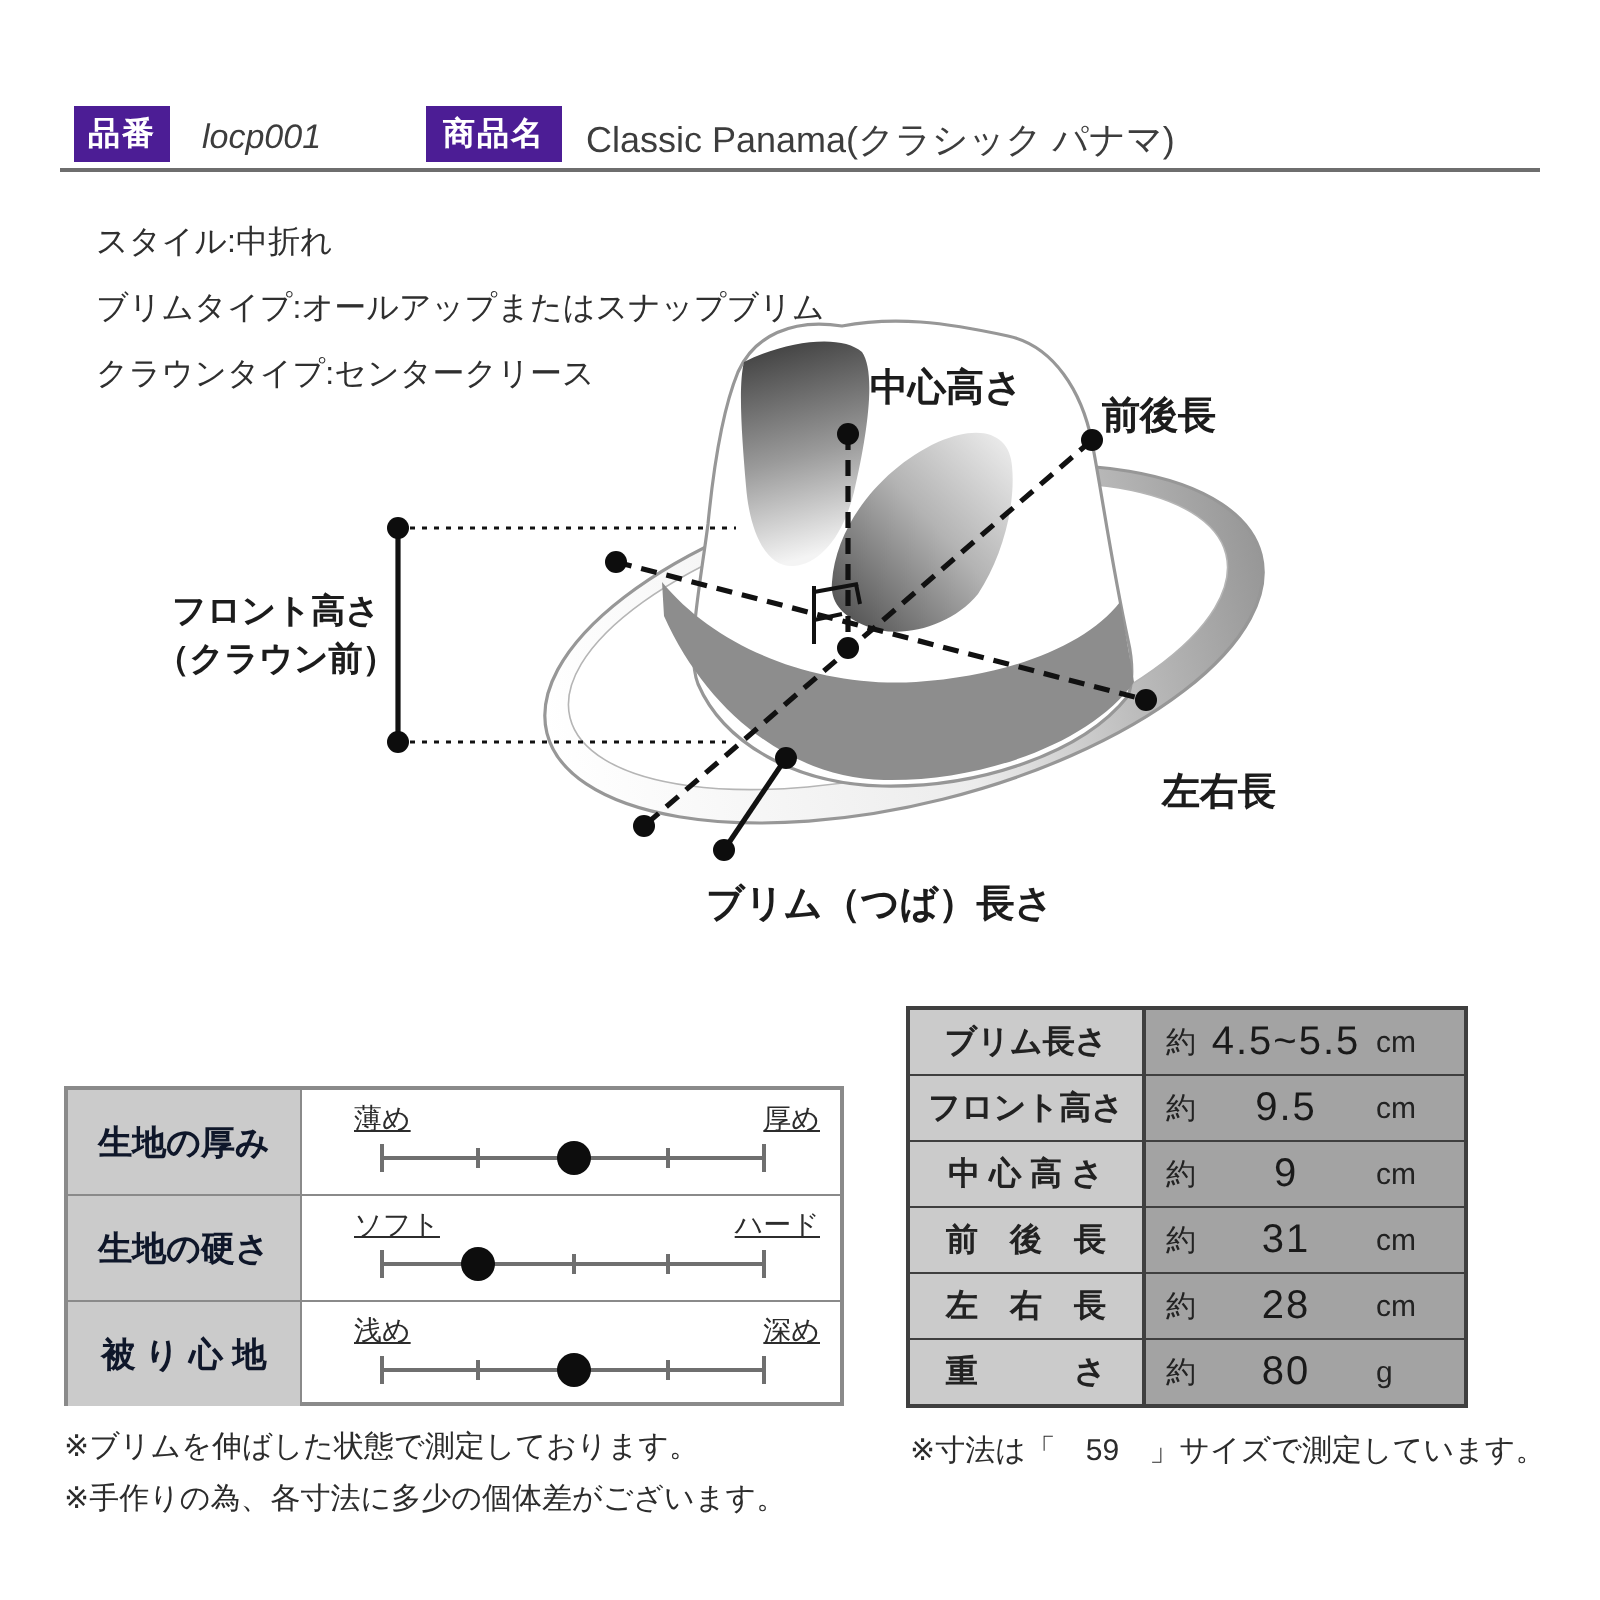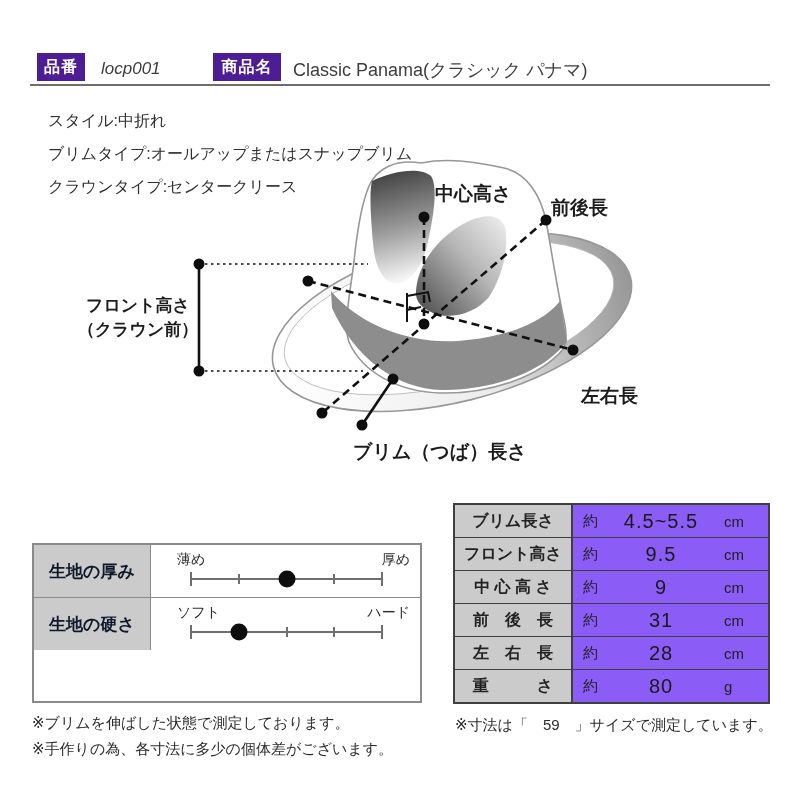--- a/index.html
+++ b/index.html
@@ -36,38 +36,38 @@
     border:2px solid #8a8a8a;box-sizing:border-box;background:#fff;
   }
   .spec-row{display:flex;height:52px;border-bottom:1px solid #8a8a8a;}
   .spec-row:last-child{border-bottom:none;}
   .spec-row-label{
     width:116px;background:#cbcbcb;border-right:1px solid #8a8a8a;
     display:flex;align-items:center;justify-content:center;
     font-size:17px;font-weight:600;color:#0f172a;white-space:pre;
   }
   .spec-slider{flex:1;position:relative;}
-  .slider-minmax{position:absolute;top:6px;font-size:14px;color:#2c2c2c;}
+  .slider-minmax{position:absolute;top:6px;font-size:14px;color:#2c2c2c;text-decoration:underline;}
   .slider-min{left:26px;}
   .slider-max{right:10px;}
   .track-wrap{position:absolute;left:40px;right:38px;top:27px;height:15px;}
   .track-line{position:absolute;left:0;right:0;top:6px;height:2px;background:#6f6f6f;}
   .tick{position:absolute;width:2px;background:#6f6f6f;transform:translateX(-50%);}
   .tick.end{top:0;height:14px;}
   .tick.mid{top:2px;height:10px;}
   .t0{left:0;} .t25{left:25%;} .t50{left:50%;} .t75{left:75%;} .t100{left:100%;}
   .slider-dot{
     position:absolute;top:7px;width:17px;height:17px;border-radius:50%;
     background:#0d0d0d;transform:translate(-50%,-50%);
   }
 
   
   #size-table{
-    position:absolute;left:453px;top:503px;width:317px;
-    border:2px solid #3f3f3f;box-sizing:border-box;background:#8b5cf6;
+    position:absolute;left:453px;top:503px;width:281px;
+    border:2px solid #3f3f3f;box-sizing:border-box;background:#a3a3a3;
   }
   .size-row{display:flex;height:32px;border-bottom:1px solid #3f3f3f;}
   .size-row:last-child{border-bottom:none;}
   .size-row-label{
     width:118px;background:#cbcbcb;border-right:2px solid #3f3f3f;
     display:flex;align-items:center;justify-content:center;
     font-size:16px;font-weight:600;color:#222;white-space:pre;box-sizing:border-box;
   }
   .size-row-value{flex:1;display:flex;align-items:center;padding:0 10px;box-sizing:border-box;}
   .size-approx{font-size:15px;color:#222;}
@@ -198,20 +198,36 @@
         <span class="tick end t0"></span>
         <span class="tick mid t25"></span>
         <span class="tick mid t50"></span>
         <span class="tick mid t75"></span>
         <span class="tick end t100"></span>
         <span class="slider-dot" style="left:25%"></span>
       </div>
     </div>
   </div>
 
+  <div class="spec-row">
+    <div class="spec-row-label">被 り 心 地</div>
+    <div class="spec-slider">
+      <span class="slider-minmax slider-min">浅め</span>
+      <span class="slider-minmax slider-max">深め</span>
+      <div class="track-wrap">
+        <div class="track-line"></div>
+        <span class="tick end t0"></span>
+        <span class="tick mid t25"></span>
+        <span class="tick mid t50"></span>
+        <span class="tick mid t75"></span>
+        <span class="tick end t100"></span>
+        <span class="slider-dot" style="left:50%"></span>
+      </div>
+    </div>
+  </div>
 </div>
 
 <div id="size-table">
   <div class="size-row">
     <div class="size-row-label">ブリム長さ</div>
     <div class="size-row-value">
       <span class="size-approx">約</span>
       <span class="size-value">4.5~5.5</span>
       <span class="size-unit">cm</span>
     </div>

